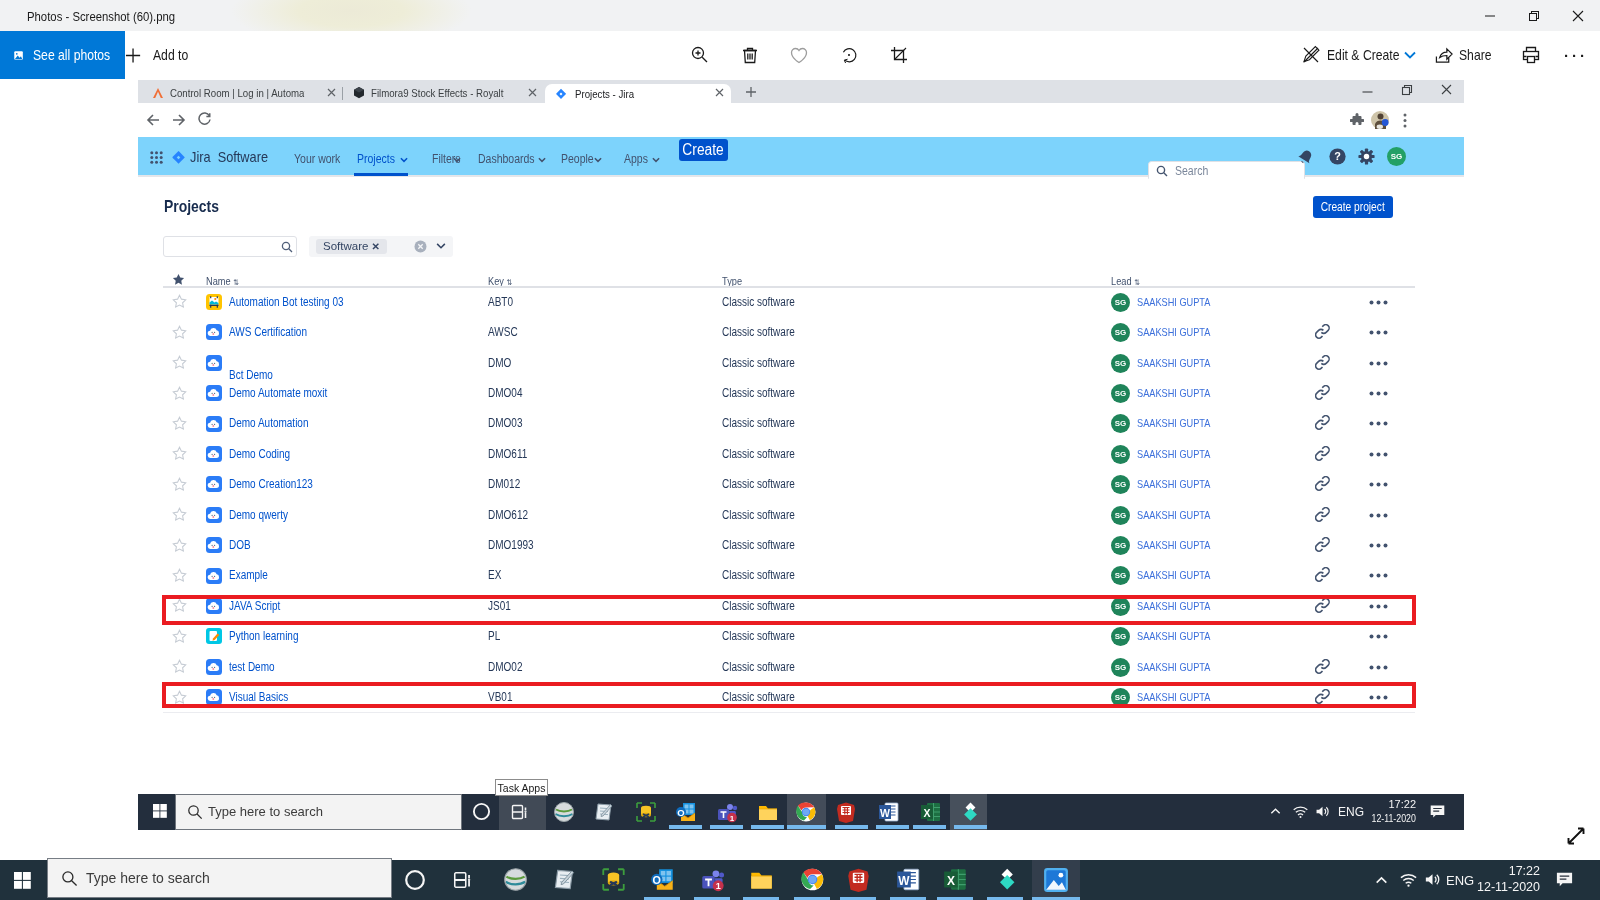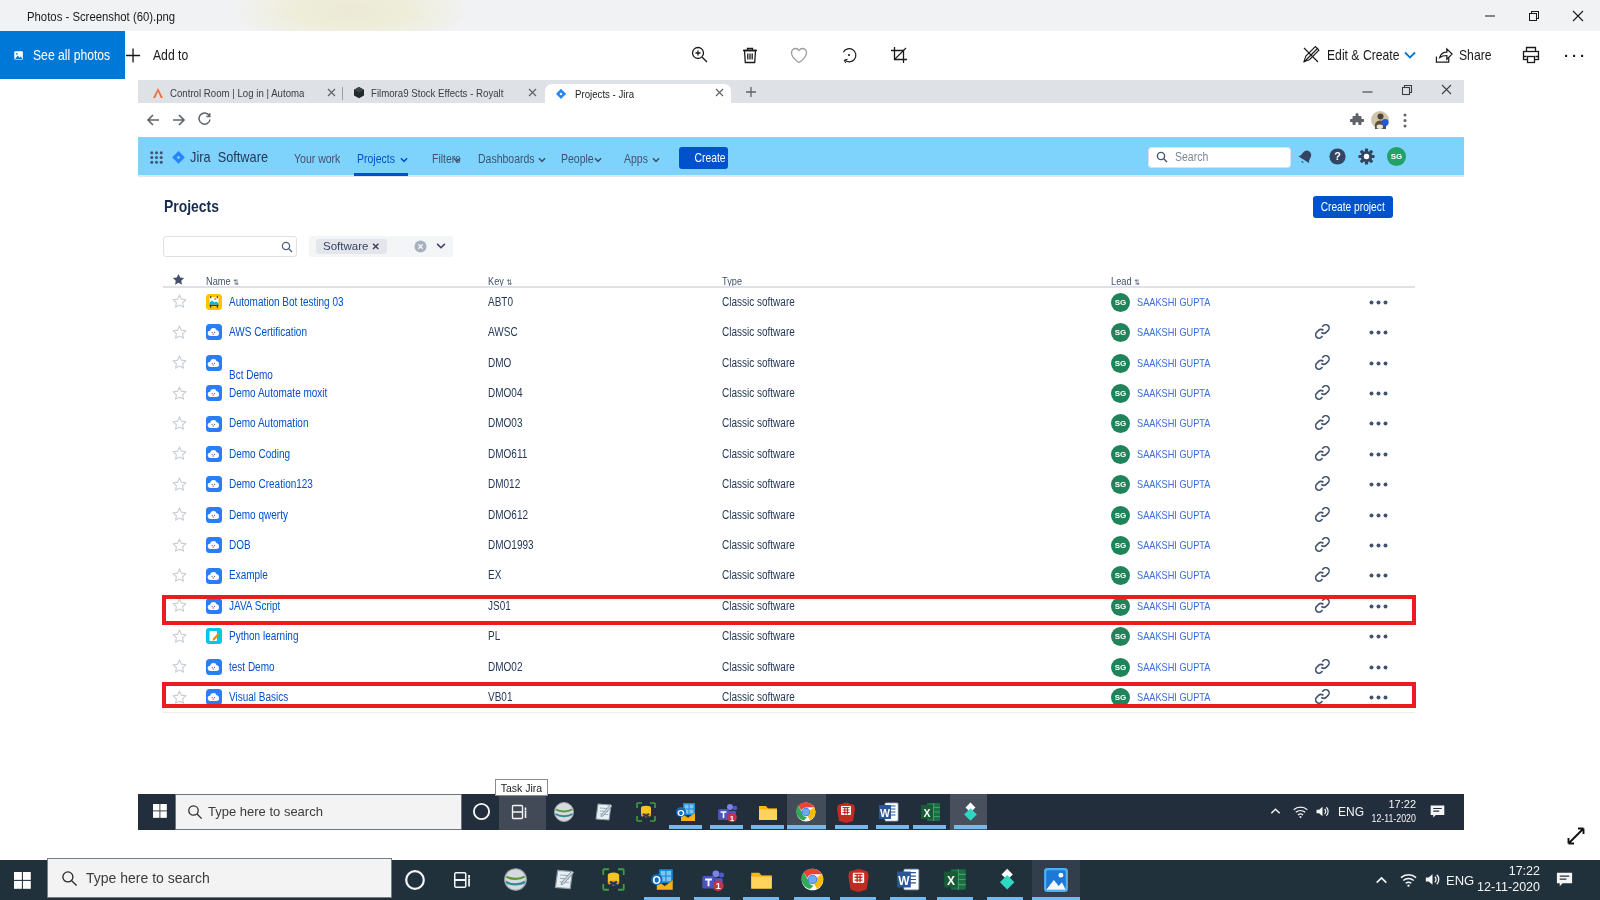--- a/index.html
+++ b/index.html
@@ -260,22 +260,22 @@
           <path d="M1 1l3.5 3.5L8 1"></path>
         </svg>
       <div class="abs jmenu" style="left:423px; top:15px;"><span class="sx">People</span></div>
       <svg class="abs" style="left:456px; top:20px" width="8" height="6" viewBox="0 0 9 6" fill="none" stroke="#42526e" stroke-width="1.7">
           <path d="M1 1l3.5 3.5L8 1"></path>
         </svg>
       <div class="abs jmenu" style="left:486px; top:15px;"><span class="sx">Apps</span></div>
       <svg class="abs" style="left:514px; top:20px" width="8" height="6" viewBox="0 0 9 6" fill="none" stroke="#42526e" stroke-width="1.7">
           <path d="M1 1l3.5 3.5L8 1"></path>
         </svg>
-      <div class="abs" style="left:541px; top:10px; width:49px; height:22px; background:#0052cc; border-radius:3px; color:#fff; font-size:12px; text-align:right; line-height:22px;"><span class="sx" style="transform-origin:50% 50%; transform:scaleX(0.86);">Create</span></div>
-      <div class="abs" style="left:1010px; top:10px; width:143px; height:21px; border:1.5px solid #dfe1e6; border-radius:3.5px; background:#fff;">
+      <div class="abs" style="left:541px; top:2px; width:49px; height:22px; background:#0052cc; border-radius:3px; color:#fff; font-size:16px; text-align:left; line-height:22px;"><span class="sx" style="transform-origin:50% 50%; transform:scaleX(0.86);">Create</span></div>
+      <div class="abs" style="left:1010px; top:24px; width:157px; height:21px; border:1.5px solid #dfe1e6; border-radius:3.5px; background:#fff;">
       <svg class="abs" style="left:7px; top:3px" width="12" height="12" viewBox="0 0 12 12" fill="none" stroke="#44546f" stroke-width="1.4">
             <circle cx="5" cy="5" r="3.6"></circle>
             <path d="M7.8 7.8L11 11"></path>
           </svg>
       <span class="abs" style="left:26px; top:2px; font-size:12.5px; color:#7a869a;"><span class="sx">Search</span></span>
         </div>
       <svg class="abs" style="left:1160px; top:12px; transform:rotate(18deg);" width="15" height="16" viewBox="0 0 16 16">
           <path d="M13.6 10.2c.9.8 1.5 1.3 1.5 1.3H1s2.2-1.8 2.2-6A4.8 4.8 0 018 .7c2.6 0 4.8 2.1 4.8 4.8 0 2 .5 3.6.8 4.7z" fill="#344563" transform="rotate(14 8 8)"></path>
           <path d="M6.5 13.8a1.6 1.6 0 003 0z" fill="#344563" transform="rotate(14 8 8)"></path>
         </svg>
@@ -948,21 +948,21 @@
         <div class="abs" style="left:1200px; top:11px; font-size:12px; color:#f5f5f5;">ENG</div>
         <div class="abs" style="left:1240px; top:4px; width:38px; text-align:right; font-size:11px; color:#f5f5f5;">17:22</div>
         <div class="abs" style="left:1224px; top:18px; width:54px; text-align:right; font-size:10.5px; color:#f5f5f5;"><span class="sx" style="transform-origin:100% 50%;">12-11-2020</span></div>
         <div class="abs" style="left:1291px; top:9px;">
           <svg width="17" height="17" viewBox="0 0 20 20">
             <path d="M2 3h16v11H8l-3 3v-3H2z" fill="#f5f5f5"></path>
             <path d="M5 6.5h10M5 9.5h7" stroke="#28313d" stroke-width="1.3"></path>
           </svg>
         </div>
       </div>
-    <div class="abs" style="left:357px; top:699px; width:53px; height:17px; background:#fff; border:1px solid #8c8c8c; font-size:10.5px; color:#1a1a1a; text-align:center; line-height:16px;">Task Jira</div>
+    <div class="abs" style="left:357px; top:699px; width:53px; height:17px; background:#fff; border:1px solid #8c8c8c; font-size:10.5px; color:#1a1a1a; text-align:center; line-height:16px;">Task Apps</div>
   </div>
 
   <div class="abs" id="taskbar">
       <div class="abs" style="left:14px; top:12px;">
         <svg width="17" height="17" viewBox="0 0 16 16">
           <rect x="0" y="0" width="7.4" height="7.4" fill="#fff"></rect>
           <rect x="8.4" y="0" width="7.4" height="7.4" fill="#fff"></rect>
           <rect x="0" y="8.4" width="7.4" height="7.4" fill="#fff"></rect>
           <rect x="8.4" y="8.4" width="7.4" height="7.4" fill="#fff"></rect>
         </svg>

